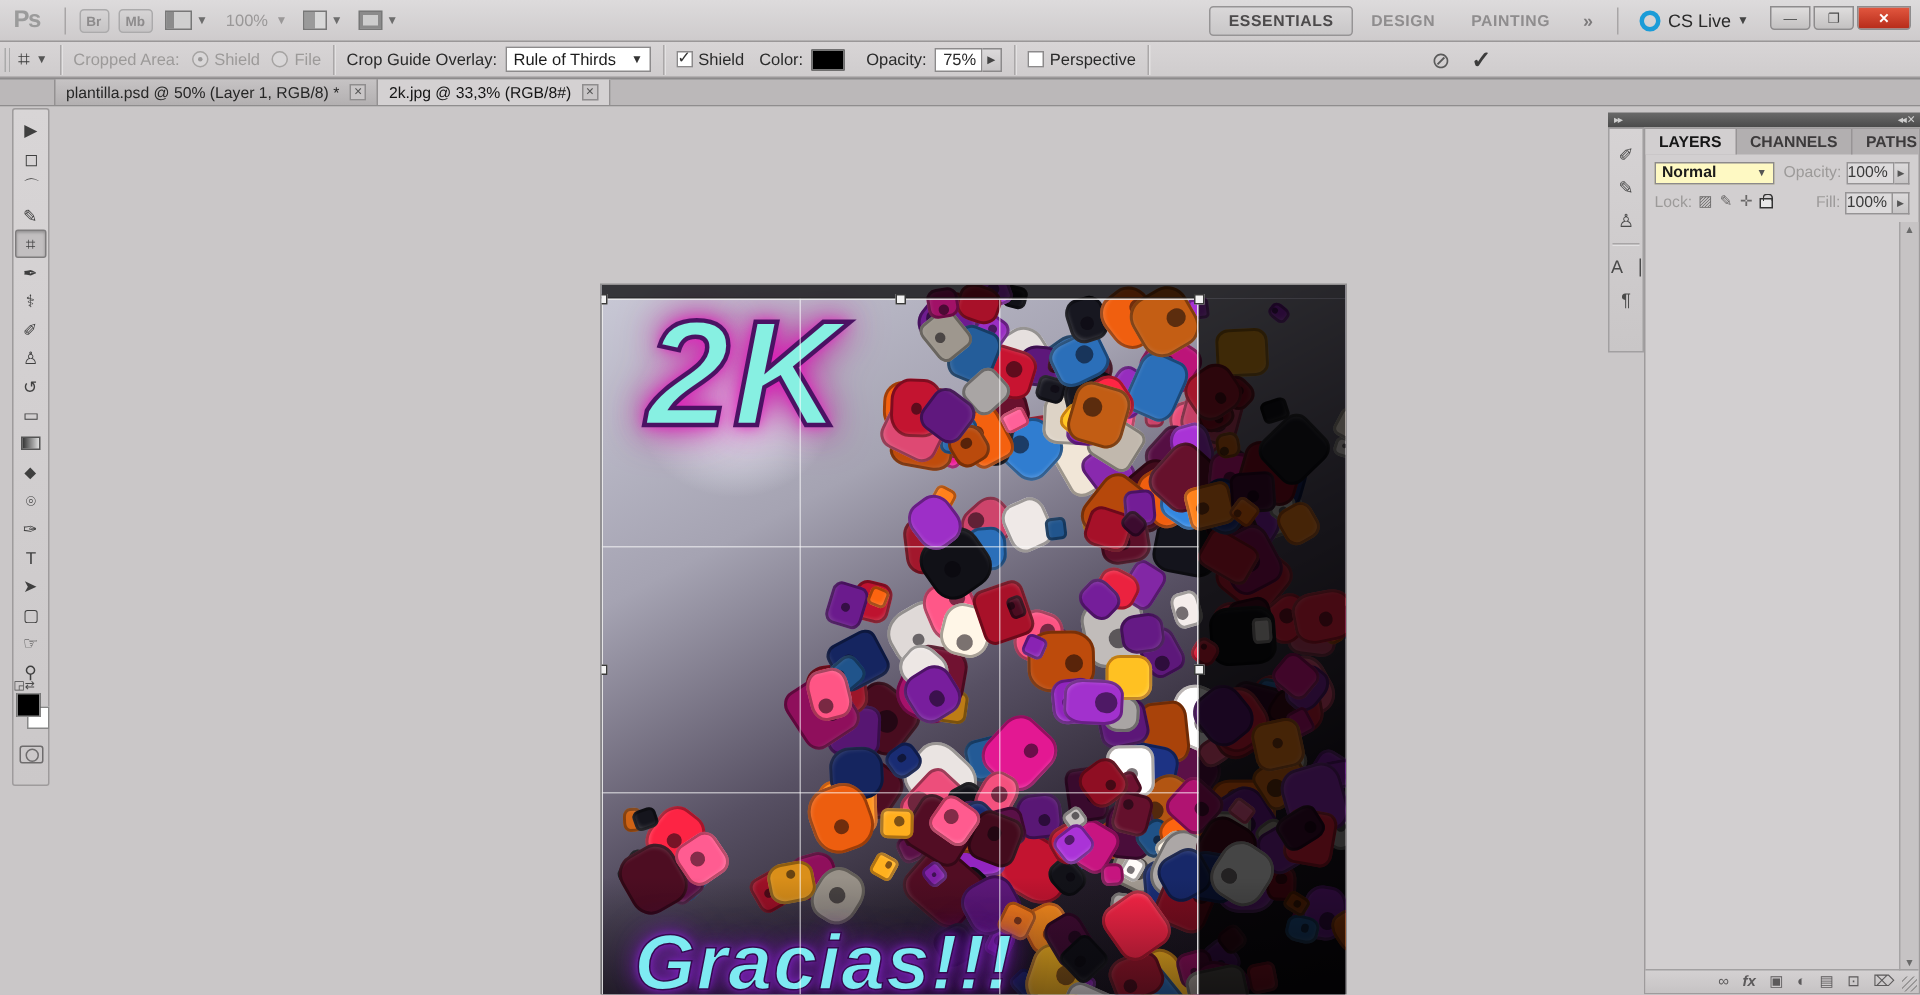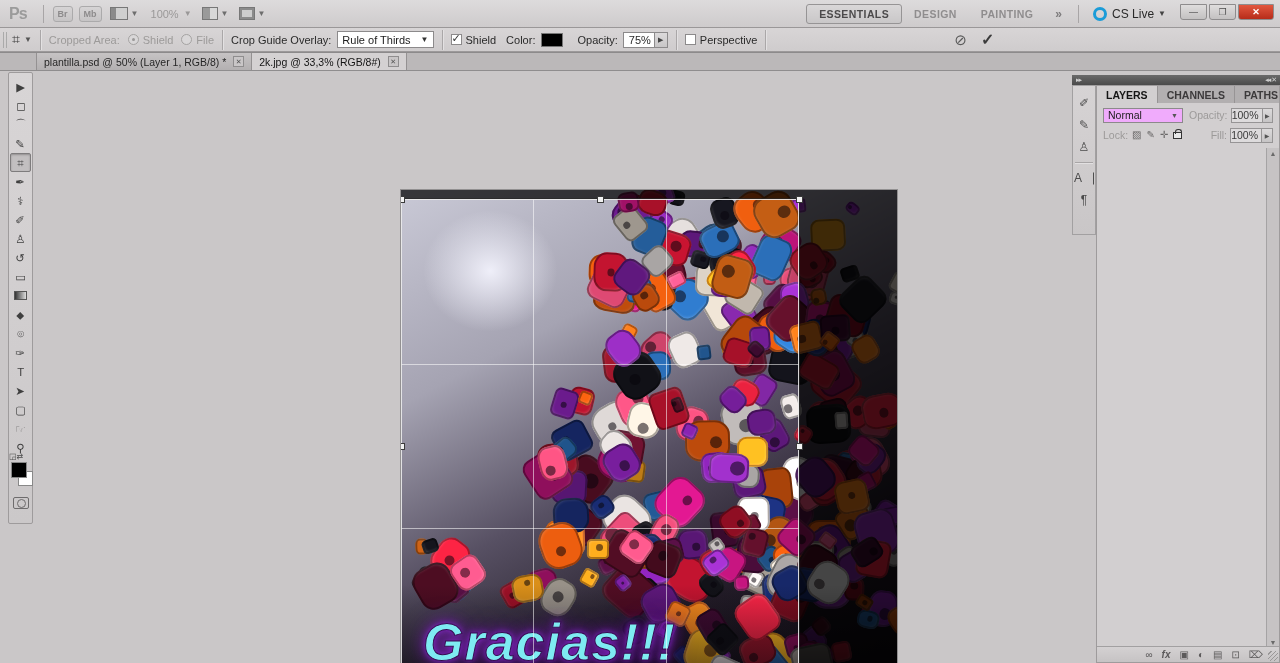--- a/index.html
+++ b/index.html
@@ -127,22 +127,22 @@
   .dock-ic { width:20px; height:22px; display:flex; align-items:center; justify-content:center; font-size:12px; color:#4a4a4a; }
   .dock-div { width:18px; height:1px; background:#a8a5a6; margin:4px 0; box-shadow:0 1px 0 #e2e0e1; }
 
   #layers-panel { position:absolute; left:1096px; top:85px; width:184px; height:578px; background:#d2cfd0; border:1px solid #9e9b9c; }
   #lp-tabs { display:flex; height:17px; background:#b2afb0; align-items:stretch; }
   .lp-tab { font-size:10.5px; font-weight:bold; color:#3c3a3b; padding:0 9px; display:flex; align-items:center;
     border-right:1px solid #979495; }
   .lp-tab.active { background:#d2cfd0; color:#151515; }
   #lp-row1, #lp-row2 { display:flex; align-items:center; padding:0 6px; height:20px; font-size:10.5px; }
   #lp-row1 { margin-top:2px; }
-  #blend-select { background:#f0abfc; border:1px solid #8c8a8b; width:84px; height:15px; font-size:10.5px; color:#1c1c1c;
-    display:flex; align-items:center; padding:0 4px; }
+  #blend-select { background:#fef9c3; border:1px solid #8c8a8b; width:84px; height:15px; font-size:10.5px; color:#1c1c1c;
+    display:flex; align-items:center; padding:0 4px;font-weight:bold; }
   #blend-select .dd { margin-left:auto; font-size:7px; color:#555; }
   .lp-dim { color:#9c9a99; margin-left:6px; }
   .lp-field { background:#dddbdc; border:1px solid #969495; width:32px; height:15px; font-size:10.5px; color:#3a3a3a;
     display:inline-flex; align-items:center; justify-content:flex-end; padding:0 3px; margin-left:3px; }
   .lp-spin { width:11px; height:15px; border:1px solid #969495; border-left:none; background:linear-gradient(#dcdadb,#c6c4c5);
     font-size:6px; color:#555; display:inline-flex; align-items:center; justify-content:center; }
   #lock-icons { display:flex; gap:5px; margin-left:4px; font-size:10px; color:#6a6868; align-items:center; }
   #lock-icons span { line-height:1; }
   #lp-row2 .lp-dim.fill { margin-left:auto; }
   #layer-list { position:absolute; left:0; top:62px; width:170px; height:500px; background:#cfcccd; border-top:1px solid #a5a3a4; }
@@ -932,20 +932,21 @@
           </div>
           <div class="piece" style="left: 231.5px; top: 95.3px; width: 26.1px; height: 24.8px; background: rgb(242, 96, 15); border-radius: 36%; transform: rotate(59deg); box-shadow: rgba(0, 0, 0, 0.35) 0px 0px 0px 2px inset, rgba(255, 255, 255, 0.18) 2px 2px 3px inset; filter: brightness(0.77);">
             <span class="hole" style="width: 7.6px; height: 7.6px; left: 6.7px; top: 9.4px;"></span>
           </div>
           <div class="piece" style="left: 215.2px; top: 71.1px; width: 31.7px; height: 32px; background: rgb(122, 31, 160); border-radius: 31%; transform: rotate(127deg); box-shadow: rgba(0, 0, 0, 0.35) 0px 0px 0px 2px inset, rgba(255, 255, 255, 0.18) 2px 2px 3px inset; filter: brightness(0.79);"></div>
           <div class="piece" style="left: 353.8px; top: 3.9px; width: 42.9px; height: 41px; background: rgb(255, 122, 26); border-radius: 34%; transform: rotate(240deg); box-shadow: rgba(0, 0, 0, 0.35) 0px 0px 0px 2px inset, rgba(255, 255, 255, 0.18) 2px 2px 3px inset; filter: brightness(0.77);">
             <span class="hole" style="width: 12.9px; height: 12.9px; left: 13.5px; top: 22.4px;"></span>
           </div>
         </div>
       <div id="vignette"></div>
+      <div id="txt-2k">2K</div>
       <div id="txt-gracias">Gracias!!!</div>
       <div class="shield" id="shield-top"></div>
       <div class="shield" id="shield-right"></div>
 
       <div class="gridline gl-v" style="left:132px"></div>
       <div class="gridline gl-v" style="left:265px"></div>
       <div class="gridline gl-h" style="top:174px"></div>
       <div class="gridline gl-h" style="top:338px"></div>
       <div id="crop-border"></div>
       <div class="handle" style="left:-3px;top:6px"></div>

